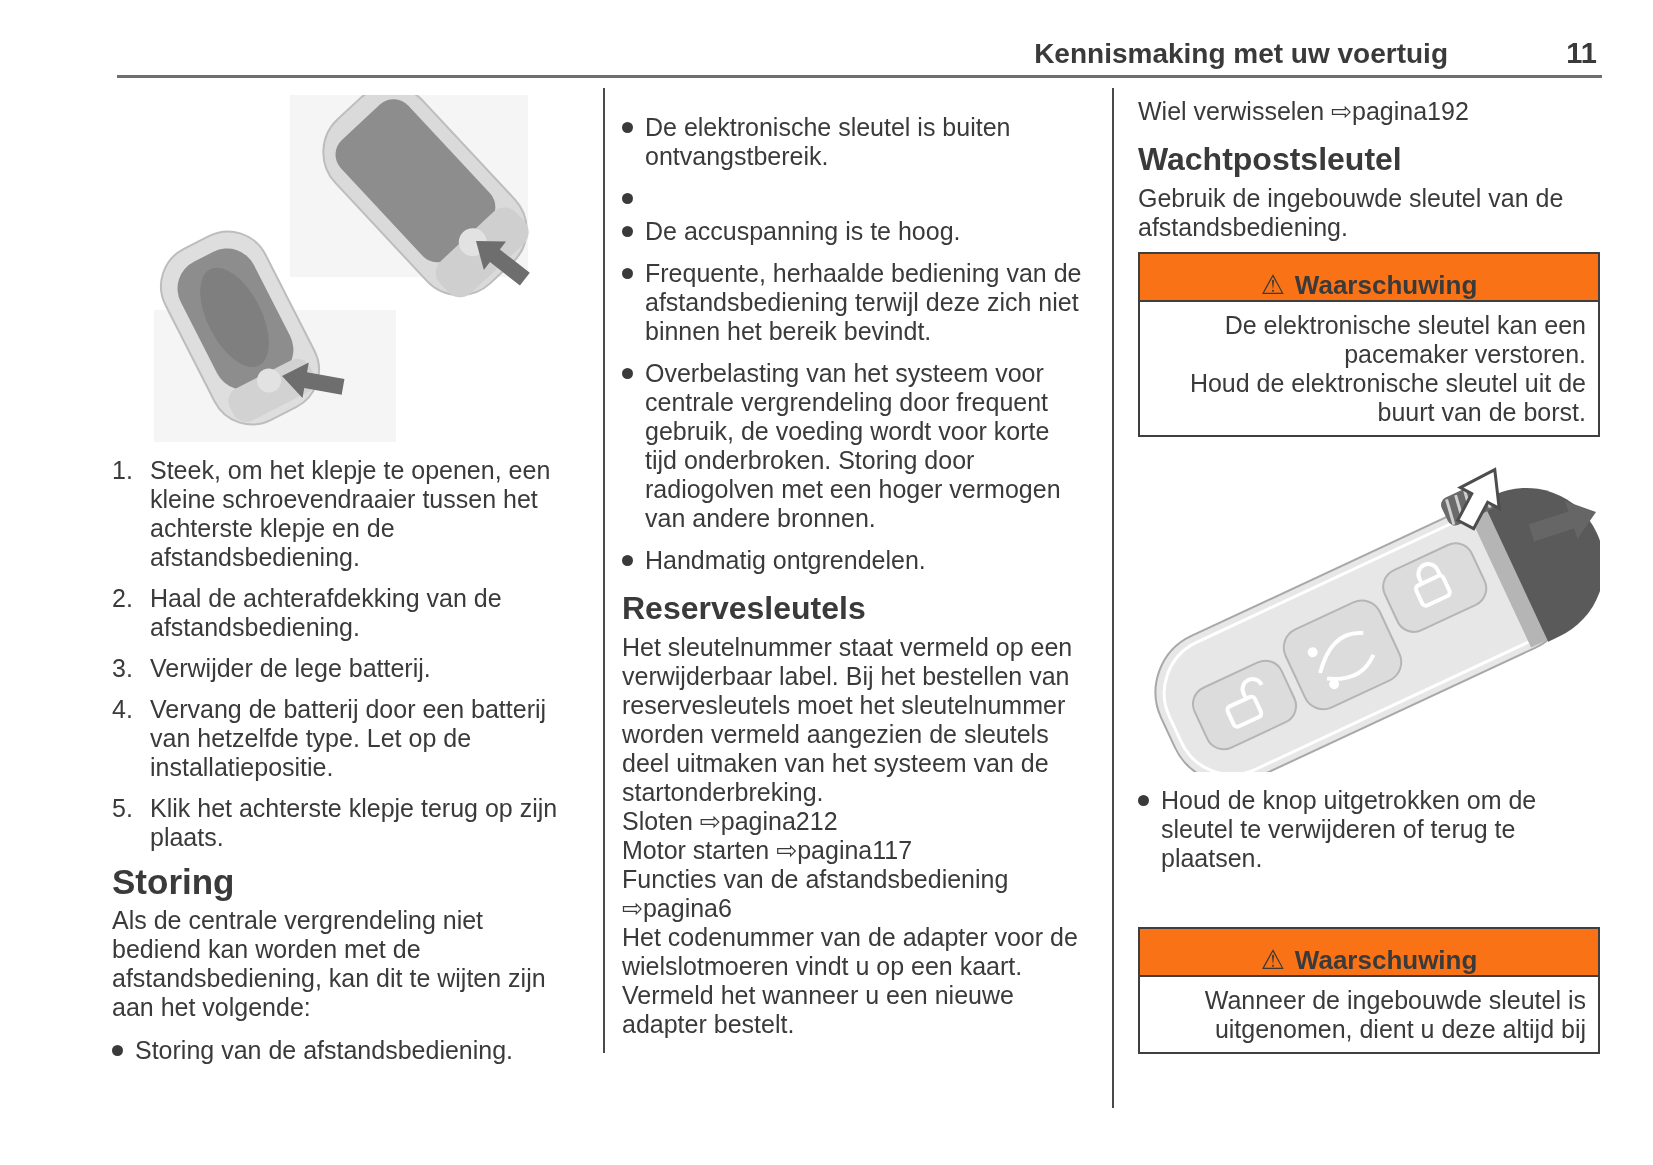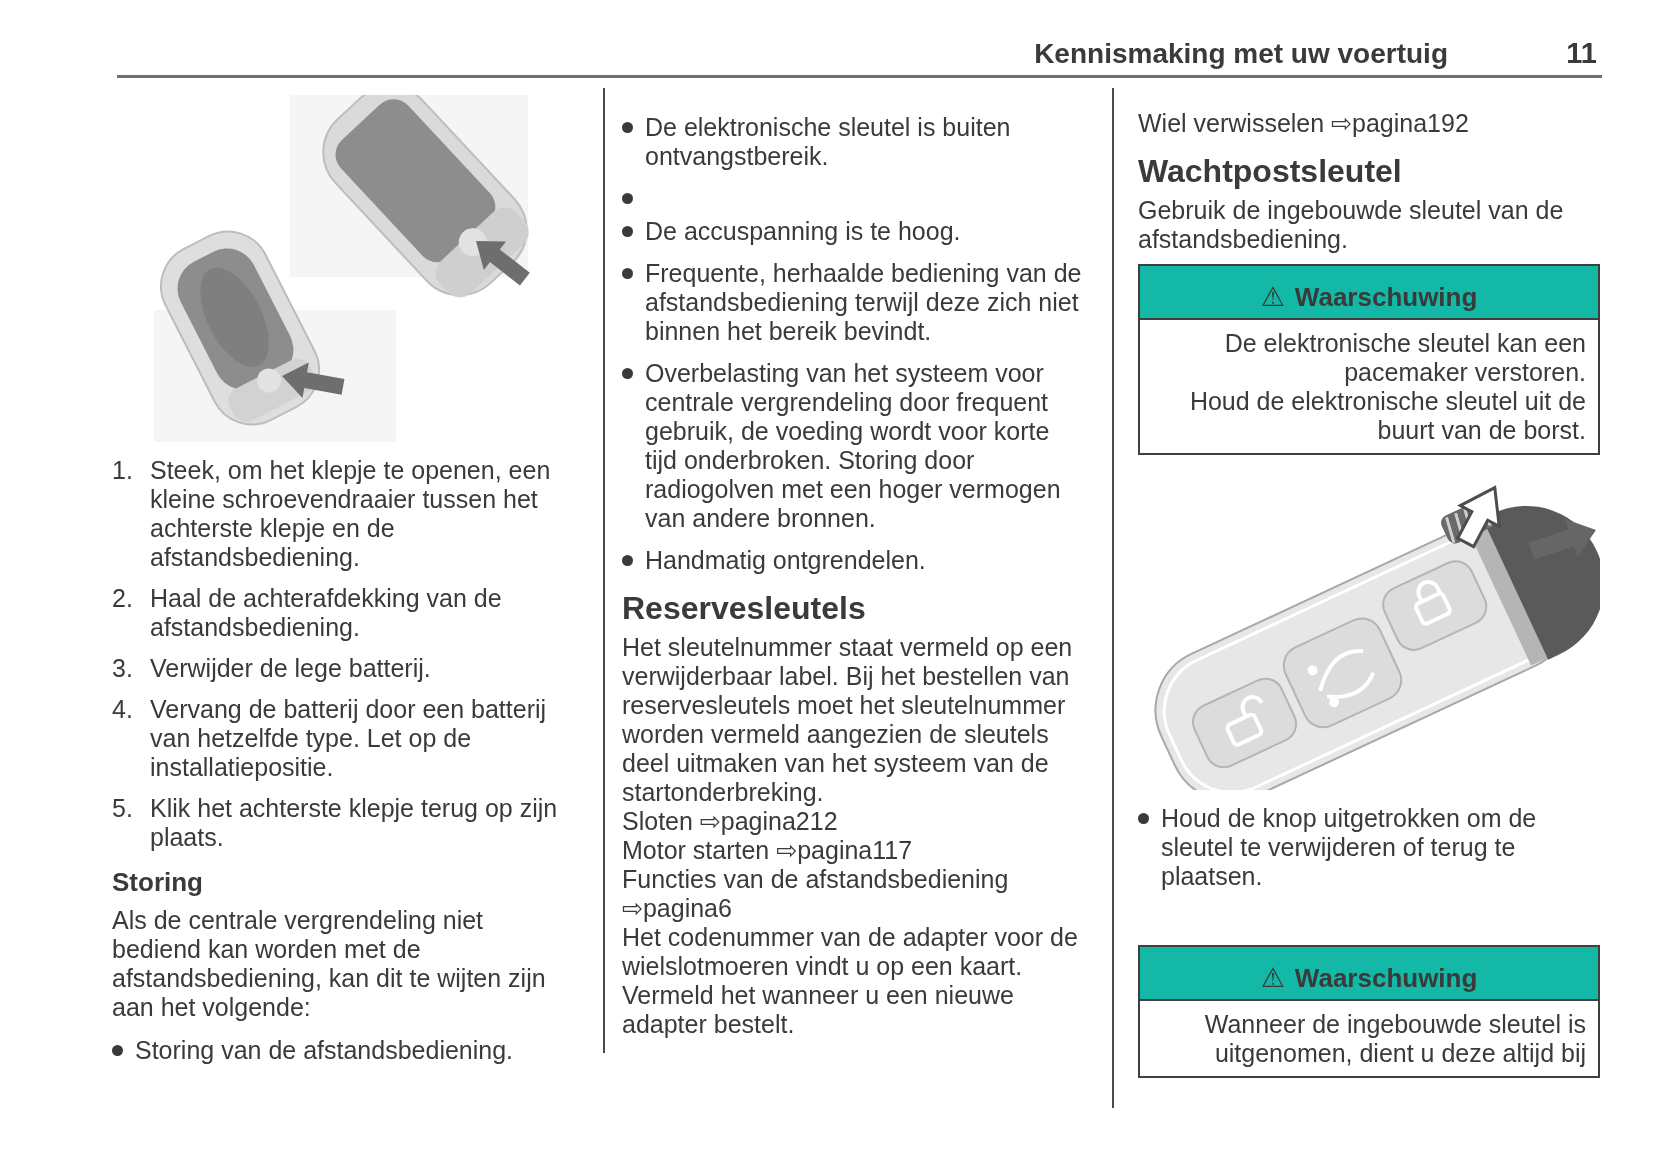--- a/index.html
+++ b/index.html
@@ -8,44 +8,44 @@
     font-family:"Liberation Sans","DejaVu Sans",sans-serif;color:#3a3a3a;
   }
   
   .hdr-title{position:absolute;top:38px;right:205px;font-size:28px;font-weight:bold;white-space:nowrap;}
   .hdr-page{position:absolute;top:37px;right:56px;font-size:29px;font-weight:bold;}
   .hdr-rule{position:absolute;left:117px;top:75px;width:1485px;height:3px;background:#6f6f6f;}
   
   .col{position:absolute;font-size:25px;line-height:29px;}
   .col1{left:112px;top:95px;width:458px;}
   .col2{left:622px;top:113px;width:465px;}
-  .col3{left:1138px;top:109px;width:462px;}
+  .col3{left:1138px;top:97px;width:462px;}
   .vrule{position:absolute;width:2px;background:#4a4a4a;}
   .v1{left:603px;top:88px;height:965px;}
   .v2{left:1112px;top:88px;height:1020px;}
   
   .fig1{width:458px;height:347px;margin-bottom:8px;}
   .fig2{width:462px;height:335px;}
   
   .step{display:flex;margin-bottom:12px;}
   .step-num{width:38px;flex:none;}
   
-  .h2{font-weight:bold;font-size:26px;line-height:32px;margin:14px 0 8px 0;}
+  .h2{font-weight:bold;font-size:35px;line-height:32px;margin:14px 0 8px 0;}
   .h1{font-weight:bold;font-size:32px;line-height:38px;margin:14px 0 6px 0;}
   
   .bullet{display:flex;margin-bottom:13px;}
   .dot{width:11px;height:11px;border-radius:50%;background:#3a3a3a;margin:9px 12px 0 0;flex:none;}
   p{margin:0;}
   .mt14{margin-top:14px;}
   
   .warnbox{border:2px solid #3f3f3f;background:#ffffff;}
   .wb1{margin-top:10px;}
   .wb2{margin-top:54px;}
-  .warnhead{background:#14b8a6;border-bottom:2px solid #3f3f3f;text-align:center;
-    font-weight:bold;font-size:26px;line-height:30px;padding:16px 0 6px 0;}
+  .warnhead{background:#f97316;border-bottom:2px solid #3f3f3f;text-align:center;
+    font-weight:bold;font-size:26px;line-height:30px;padding:16px 0 0 0;}
   .warn-tri{font-family:"DejaVu Sans",sans-serif;font-weight:normal;font-size:27px;margin-right:10px;}
   .warnbody{padding:9px 12px 8px 12px;text-align:right;}
   .col3 .bullet{margin-top:8px;margin-bottom:0;}
 </style>
 </head>
 <body>
 
 <div class="page">
 
   <div class="hdr-title">Kennismaking met uw voertuig</div>

